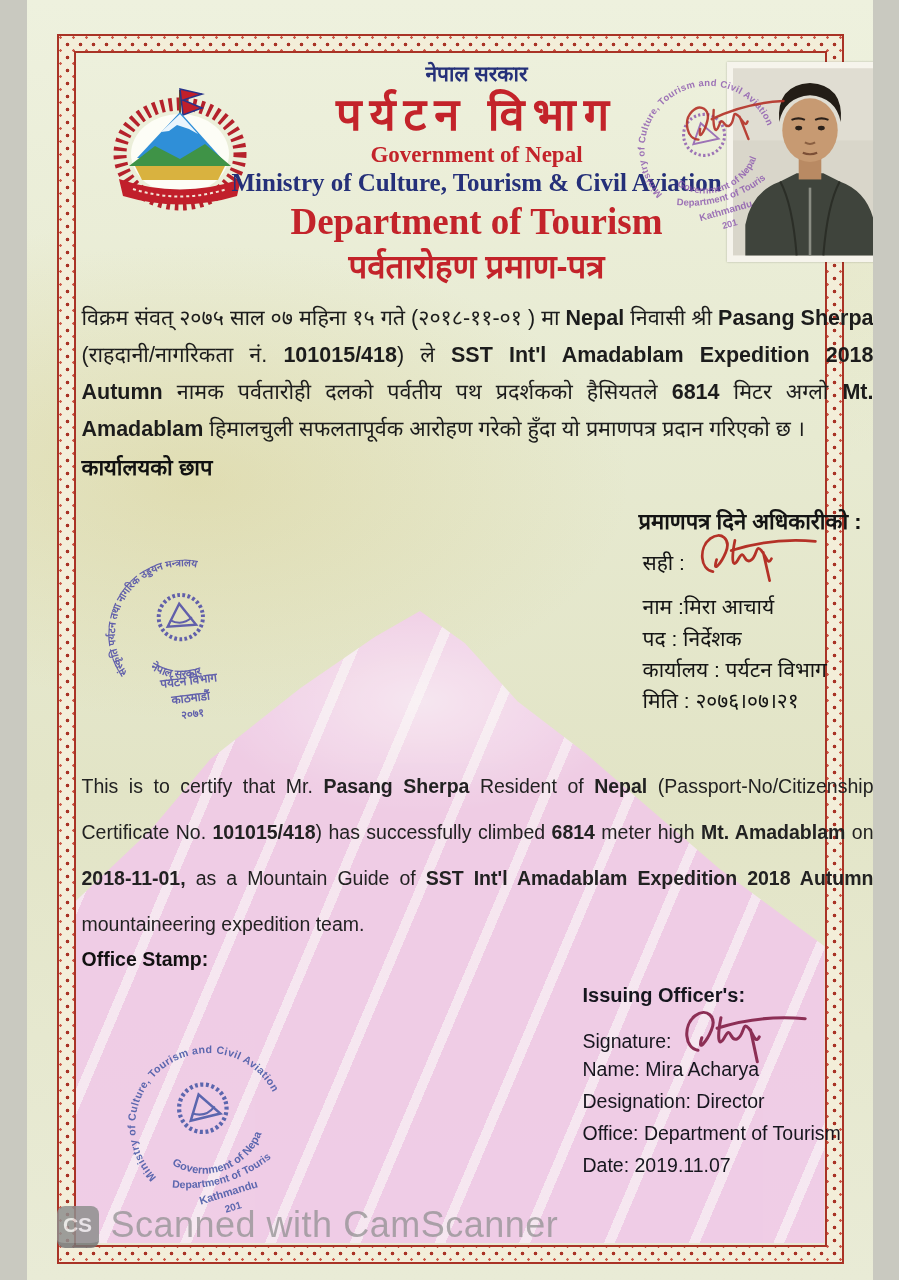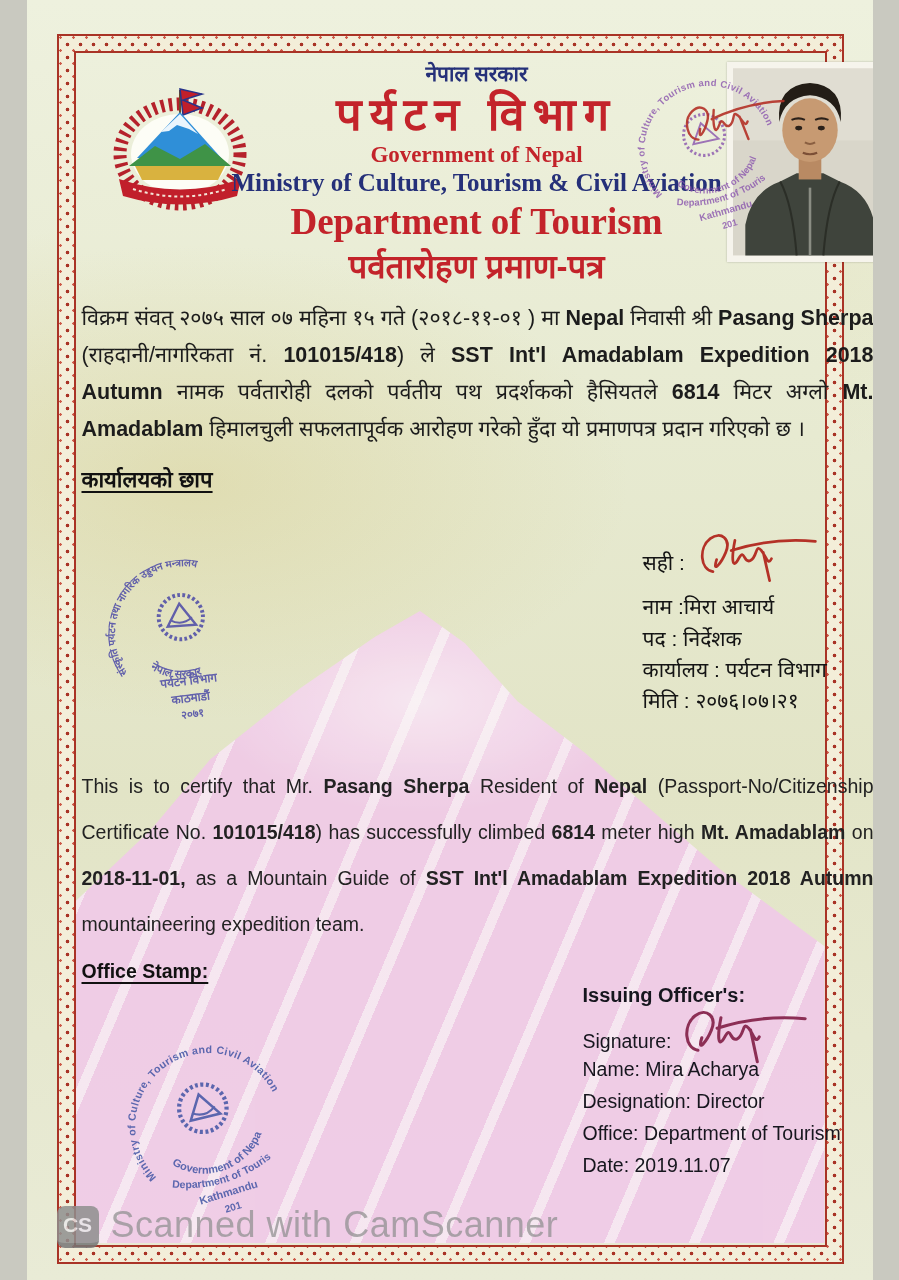--- a/index.html
+++ b/index.html
@@ -52,21 +52,21 @@
   .photo svg{width:100%;height:100%;display:block;}
   
   .stamp{color:#4d4da6;opacity:.88;}
   .stamp svg{width:100%;height:100%;display:block;}
   .stamp text{font-family:"Liberation Sans","DejaVu Sans",sans-serif;font-weight:700;fill:currentColor;}
   .stamp-purple{left:608px;top:78px;width:152px;height:162px;transform:rotate(-16deg);color:#8a55ae;opacity:.8;z-index:3;}
   .stamp-np{left:68px;top:560px;width:178px;height:166px;transform:rotate(-7deg);color:#504ea8;}
   .stamp-en{left:90px;top:1046px;width:188px;height:178px;transform:rotate(-17deg);color:#4255a5;opacity:.85;z-index:2;}
   
   .para-np{left:55px;top:300px;width:792px;font-size:21.5px;line-height:37px;text-align:justify;color:#1c1c1c;}
-  .ul{text-decoration:underline;text-underline-offset:4px;text-decoration-thickness:2px;margin-top:12px;}
+  .ul{text-underline-offset:4px;text-decoration-thickness:2px;}
   .np-stamp-label{left:55px;top:451px;font-size:22px;font-weight:700;color:#111;}
   .off-np{font-size:21px;color:#141414;}
   .off-np-h{left:612px;top:505px;font-size:22px;font-weight:700;}
   .cert-title{left:0;right:0;top:724px;text-align:center;font-size:20.5px;font-weight:700;color:#111;}
   .para-en{left:55px;top:763px;width:792px;font-size:19.5px;line-height:46px;text-align:justify;color:#222;}
   .en-stamp-label{left:55px;top:948px;font-size:19.5px;font-weight:700;color:#111;text-align:center;}
   .iss{font-size:19.5px;color:#16161e;}
   .iss-h{left:556px;top:984px;font-size:20px;font-weight:700;}
   .sig svg{width:100%;height:100%;display:block;}
   
@@ -145,20 +145,21 @@
   <div class="z sig" style="left:650px;top:88px;width:112px;height:66px;transform:rotate(-8deg);z-index:4;opacity:.9;">
     <svg viewBox="0 0 140 70">
       <path d="M24,52 C10,50 8,26 21,16 C33,7 44,17 38,31 C33,43 23,55 28,39 M48,18 C44,38 45,51 52,38 C59,25 57,44 65,40 C73,36 70,21 77,29 C82,35 84,46 88,38 M79,31 L86,60 M44,29 C72,20 102,16 136,19" fill="none" stroke="#b43127" stroke-width="3" stroke-linecap="round"></path>
     </svg>
   </div>
 
   <div class="z para-np"><span>विक्रम संवत् २०७५ साल ०७ महिना १५ गते (२०१८-११-०१ ) मा </span><span class="b">Nepal</span><span> निवासी श्री </span><span class="b">Pasang Sherpa</span><span> (राहदानी/नागरिकता नं. </span><span class="b">101015/418</span><span>) ले </span><span class="b">SST Int'l Amadablam Expedition 2018  Autumn</span><span> नामक पर्वतारोही दलको पर्वतीय पथ प्रदर्शकको हैसियतले </span><span class="b">6814</span><span> मिटर अग्लो </span><span class="b">Mt. Amadablam</span><span> हिमालचुली सफलतापूर्वक आरोहण गरेको हुँदा यो प्रमाणपत्र प्रदान गरिएको छ ।</span></div>
 
   <div class="z np-stamp-label ul">कार्यालयको छाप</div>
 
+  <div class="z off-np off-np-h">प्रमाणपत्र दिने अधिकारीको :</div>
   <div class="z off-np" style="left:616px;top:548px;">सही :</div>
   <div class="z sig" style="left:664px;top:524px;width:128px;height:64px;">
     <svg viewBox="0 0 140 70">
       <path d="M24,52 C10,50 8,26 21,16 C33,7 44,17 38,31 C33,43 23,55 28,39 M48,18 C44,38 45,51 52,38 C59,25 57,44 65,40 C73,36 70,21 77,29 C82,35 84,46 88,38 M79,31 L86,62 M44,29 C72,20 102,16 136,19" fill="none" stroke="#b43127" stroke-width="3" stroke-linecap="round"></path>
     </svg>
   </div>
   <div class="z off-np" style="left:616px;top:592px;">नाम :मिरा आचार्य</div>
   <div class="z off-np" style="left:616px;top:624px;">पद  : निर्देशक</div>
   <div class="z off-np" style="left:616px;top:655px;">कार्यालय : पर्यटन विभाग</div>
   <div class="z off-np" style="left:616px;top:686px;">मिति : २०७६।०७।२१</div>

